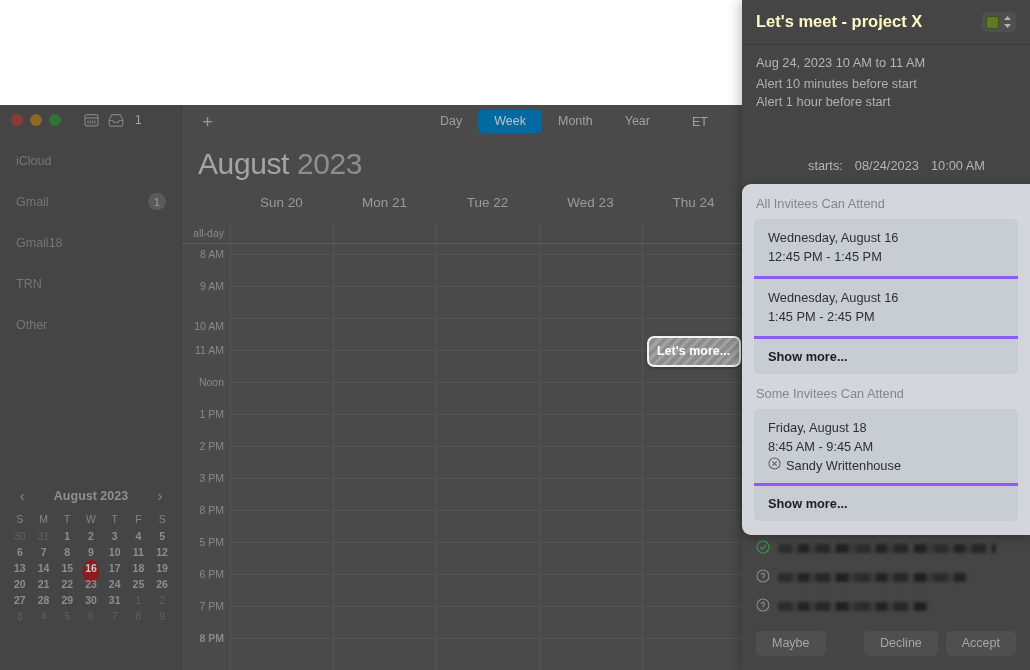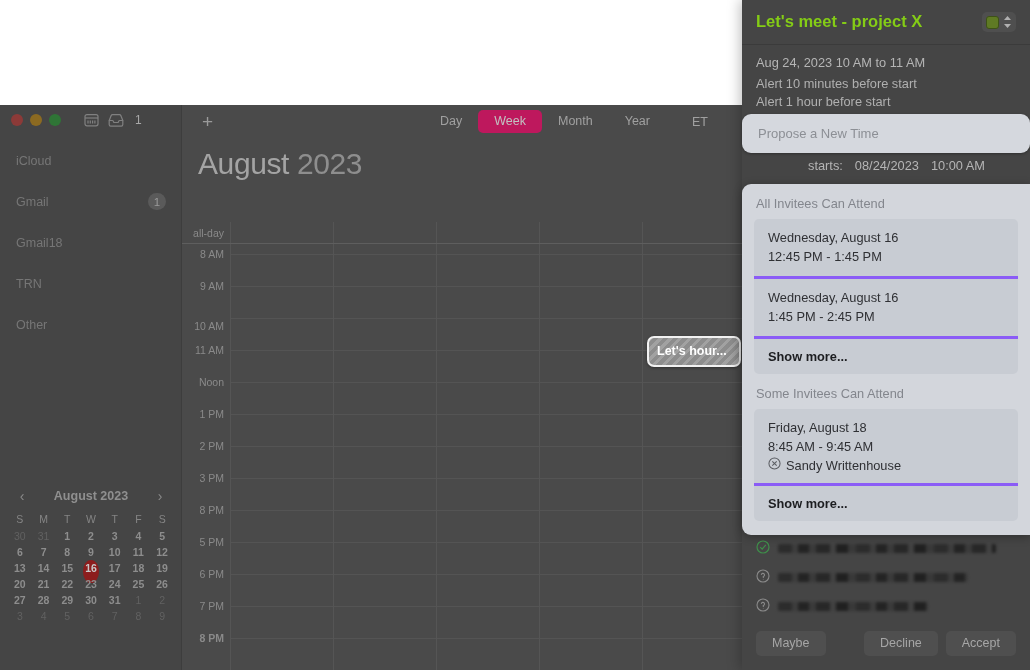--- a/index.html
+++ b/index.html
@@ -79,21 +79,21 @@
 
   
   .main { position: absolute; left: 182px; top: 0; right: 0; bottom: 0; }
   .toolbar { position: relative; height: 35px; }
   .plus { position: absolute; left: 20px; top: 7px; color: #9a9a9a; font-size: 19px; line-height: 1; font-weight: 300; }
   .seg { position: absolute; left: 242px; top: 5px; display: flex; align-items: center; }
   .seg-item {
     font-size: 12.5px; color: #a0a0a0; padding: 5px 16px;
     border-radius: 5px; line-height: 1;
   }
-  .seg-item.active { background: #be185d; color: #c2c2c2; }
+  .seg-item.active { background: #0369a1; color: #c2c2c2; }
   .tz { position: absolute; left: 510px; top: 10px; color: #a0a0a0; font-size: 12.5px; }
 
   .month-title {
     position: absolute; left: 16px; top: 42px;
     font-size: 30px; color: #8e8e8e; letter-spacing: -0.4px;
   }
   .month-title b { color: #a4a4a4; font-weight: 400; }
 
   .daybar {
     position: absolute; left: 0; top: 90px; right: 0; height: 27px;
@@ -140,21 +140,21 @@
     position: absolute; right: 0; top: 0;
     width: 288px; height: 670px;
     background: #454545;
     box-shadow: -2px 0 12px rgba(0,0,0,.25);
   }
   .pop-head {
     position: relative; padding: 12px 14px 12px 14px;
     border-bottom: 1px solid #3b3b3b;
     display: flex; align-items: flex-start; justify-content: space-between;
   }
-  .pop-title { color: #84cc16; font-size: 16.5px; font-weight: 700; line-height: 1.2; padding-right: 8px; }
+  .pop-title { color: #fef9c3; font-size: 16.5px; font-weight: 700; line-height: 1.2; padding-right: 8px; }
   .cal-picker {
     display: flex; align-items: center; gap: 4px;
     background: #4f4f4f; border-radius: 5px; padding: 3px 4px; flex: none;
   }
   .swatch { width: 13px; height: 13px; border-radius: 3px; background: #5f7a24; border: 1px solid #3e5217; display:block; }
   .stepper { display: flex; flex-direction: column; line-height: 5px; color: #b0b0b0; font-size: 9px; }
 
   .pop-when { padding: 10px 14px 12px 14px; }
   .pop-when .line { color: #b5b5b5; font-size: 12.8px; margin-bottom: 5px; }
   .pop-when .alert { color: #b0b0b0; font-size: 12.8px; line-height: 1.42; }
@@ -334,20 +334,28 @@
             <span class="seg-item">Year</span>
           </div>
         <span class="tz">ET</span>
       </div>
 
       <div class="month-title">
         <b>August</b>
         <span>2023</span>
       </div>
 
+      <div class="daybar" id="daybar">
+        <div class="gutter"></div>
+      <div class="dcell">Sun 20</div>
+          <div class="dcell">Mon 21</div>
+          <div class="dcell">Tue 22</div>
+          <div class="dcell">Wed 23</div>
+          <div class="dcell">Thu 24</div>
+        </div>
 
       <div class="allday" id="allday">
         <div class="gutter">all-day</div>
       <div class="dcell"></div>
           <div class="dcell"></div>
           <div class="dcell"></div>
           <div class="dcell"></div>
           <div class="dcell"></div>
         </div>
 
@@ -435,21 +443,21 @@
               <div class="hourline" style="top: 106px;"></div>
               <div class="hourline" style="top: 138px;"></div>
               <div class="hourline" style="top: 170px;"></div>
               <div class="hourline" style="top: 202px;"></div>
               <div class="hourline" style="top: 234px;"></div>
               <div class="hourline" style="top: 266px;"></div>
               <div class="hourline" style="top: 298px;"></div>
               <div class="hourline" style="top: 330px;"></div>
               <div class="hourline" style="top: 362px;"></div>
               <div class="hourline" style="top: 394px;"></div>
-              <div class="event" style="top: 92px; height: 31px;">Let's hour...</div>
+              <div class="event" style="top: 92px; height: 31px;">Let's more...</div>
             </div>
           </div>
       </div>
     </div>
   </div>
 
   <div class="popup">
 
     <div class="pop-head">
       <div class="pop-title">Let's meet - project X</div>
@@ -463,23 +471,20 @@
         </span>
       </div>
     </div>
 
     <div class="pop-when">
       <div class="line">Aug 24, 2023  10 AM to 11 AM</div>
       <div class="alert">Alert 10 minutes before start</div>
       <div class="alert">Alert 1 hour before start</div>
     </div>
 
-    <div class="propose">
-      <span>Propose a New Time</span>
-    </div>
 
     <div class="starts-row">
       <span>starts:</span>
       <span>08/24/2023</span>
       <span>10:00 AM</span>
     </div>
 
     <div class="sugg" id="sugg">
         <div class="sugg-head">All Invitees Can Attend</div>
         <div class="sugg-group">

